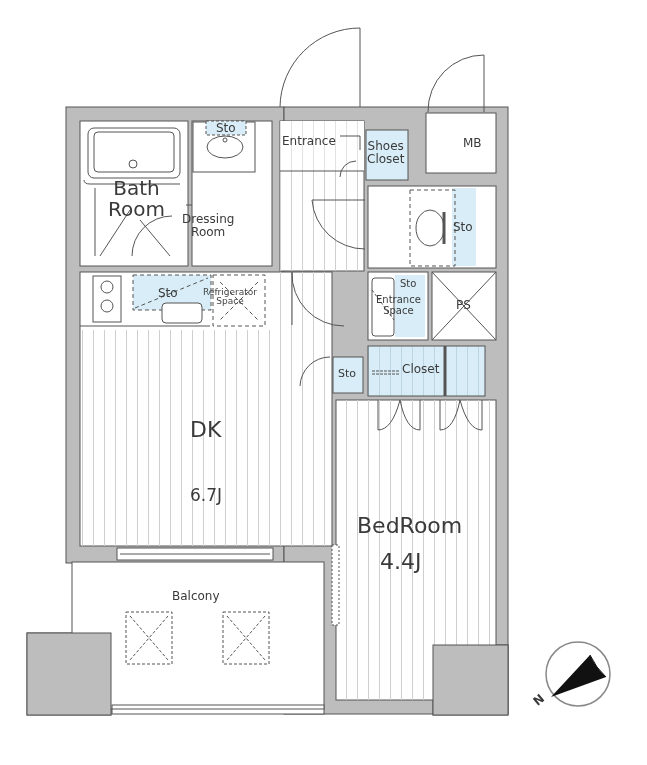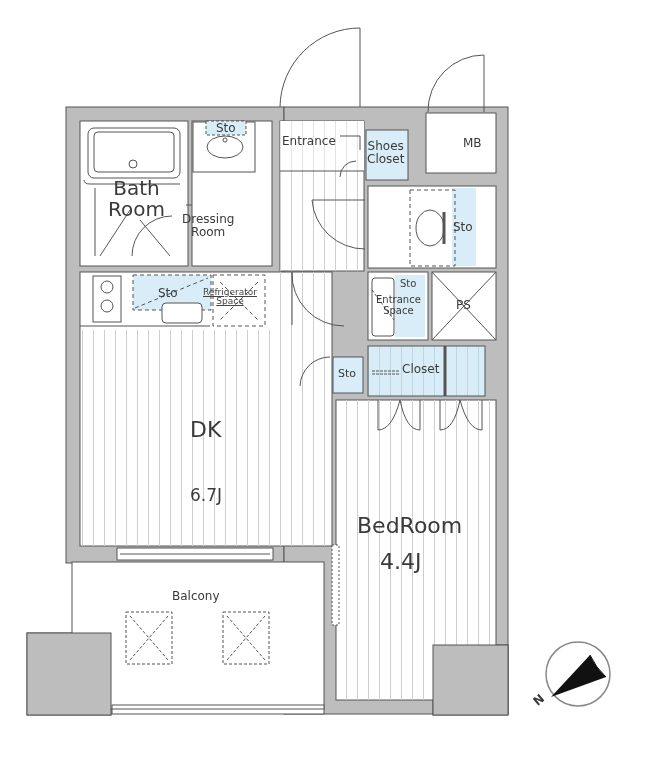--- a/index.html
+++ b/index.html
@@ -3,21 +3,21 @@
 <meta charset="utf-8">
 <style>
   html, body { margin:0; padding:0; background:#ffffff; }
   body { width:647px; height:765px; position:relative; overflow:hidden; font-family:"DejaVu Sans", sans-serif; }
   svg { position:absolute; left:0; top:0; }
   .lbl { position:absolute; color:#333; text-align:center; white-space:nowrap; line-height:1.05; }
   .lbl.big { font-size:22px; color:#3a3a3a; }
   .lbl.med { font-size:12px; color:#3a3a3a; }
   .lbl.sm { font-size:12px; color:#3a3a3a; }
   .lbl.xs { font-size:10px; color:#3a3a3a; }
-  .lbl.tiny { font-size:9px; color:#444;text-decoration:underline; }
+  .lbl.tiny { font-size:9px; color:#444; }
 </style>
 </head>
 <body>
 
 <svg width="647" height="765" viewBox="0 0 647 765" xmlns="http://www.w3.org/2000/svg">
   <defs>
     <pattern id="stripes" width="11" height="10" patternUnits="userSpaceOnUse">
       <line x1="5.5" y1="0" x2="5.5" y2="10" stroke="#cfcfcf" stroke-width="1"></line>
     </pattern>
     <pattern id="stripesBlue" width="11" height="10" patternUnits="userSpaceOnUse">

